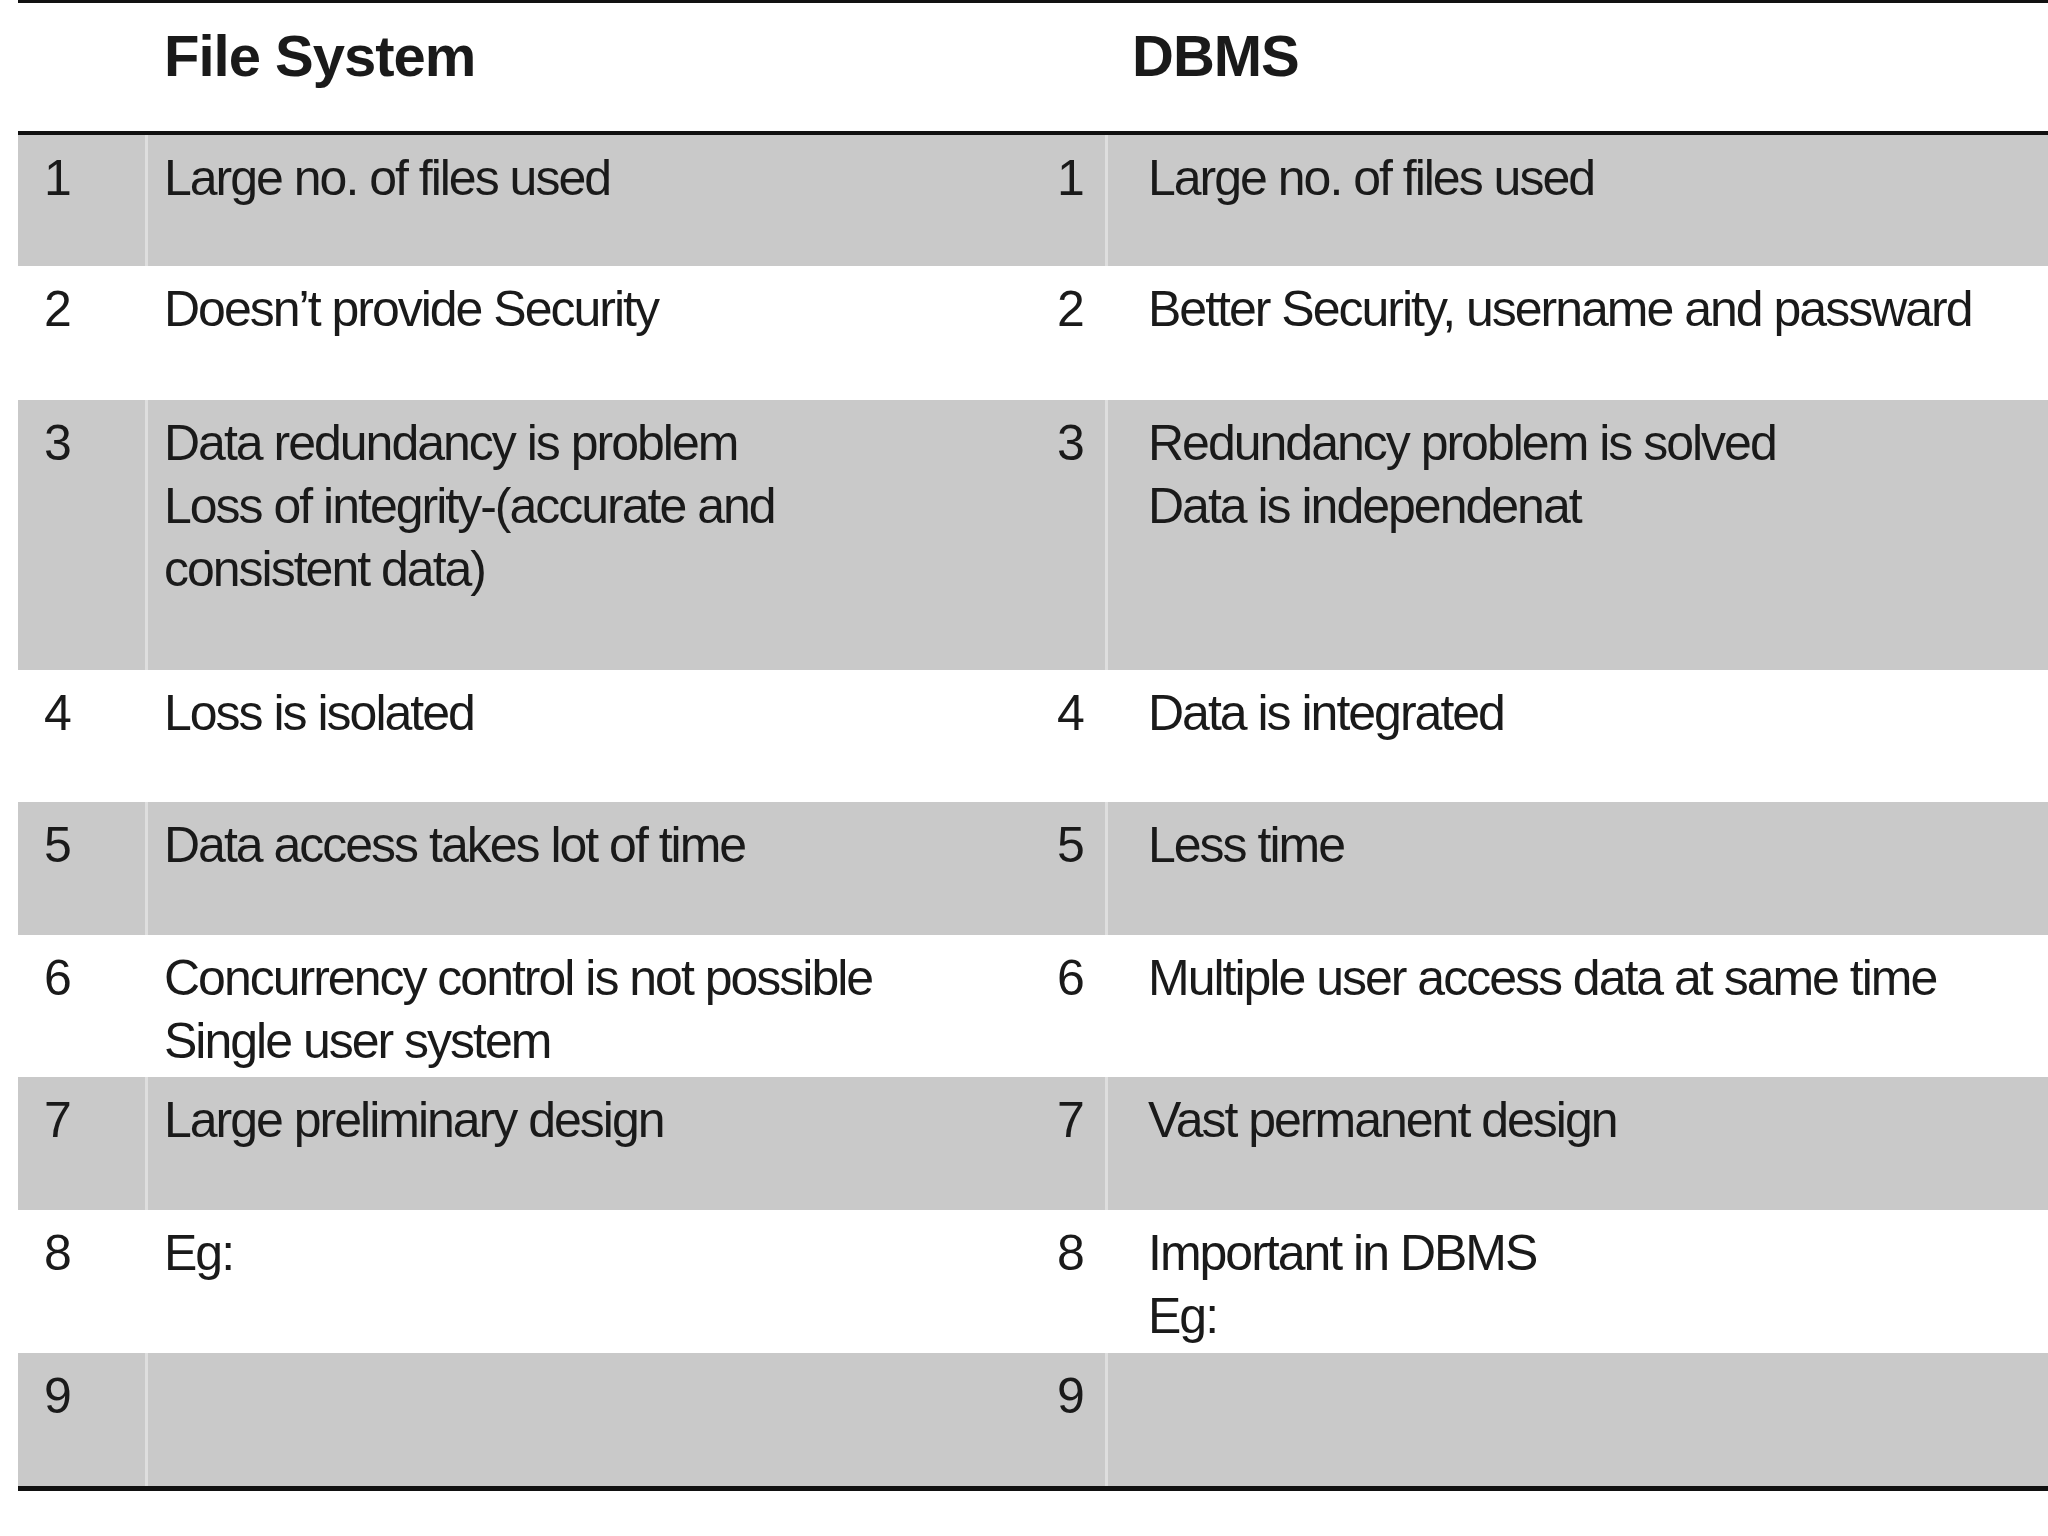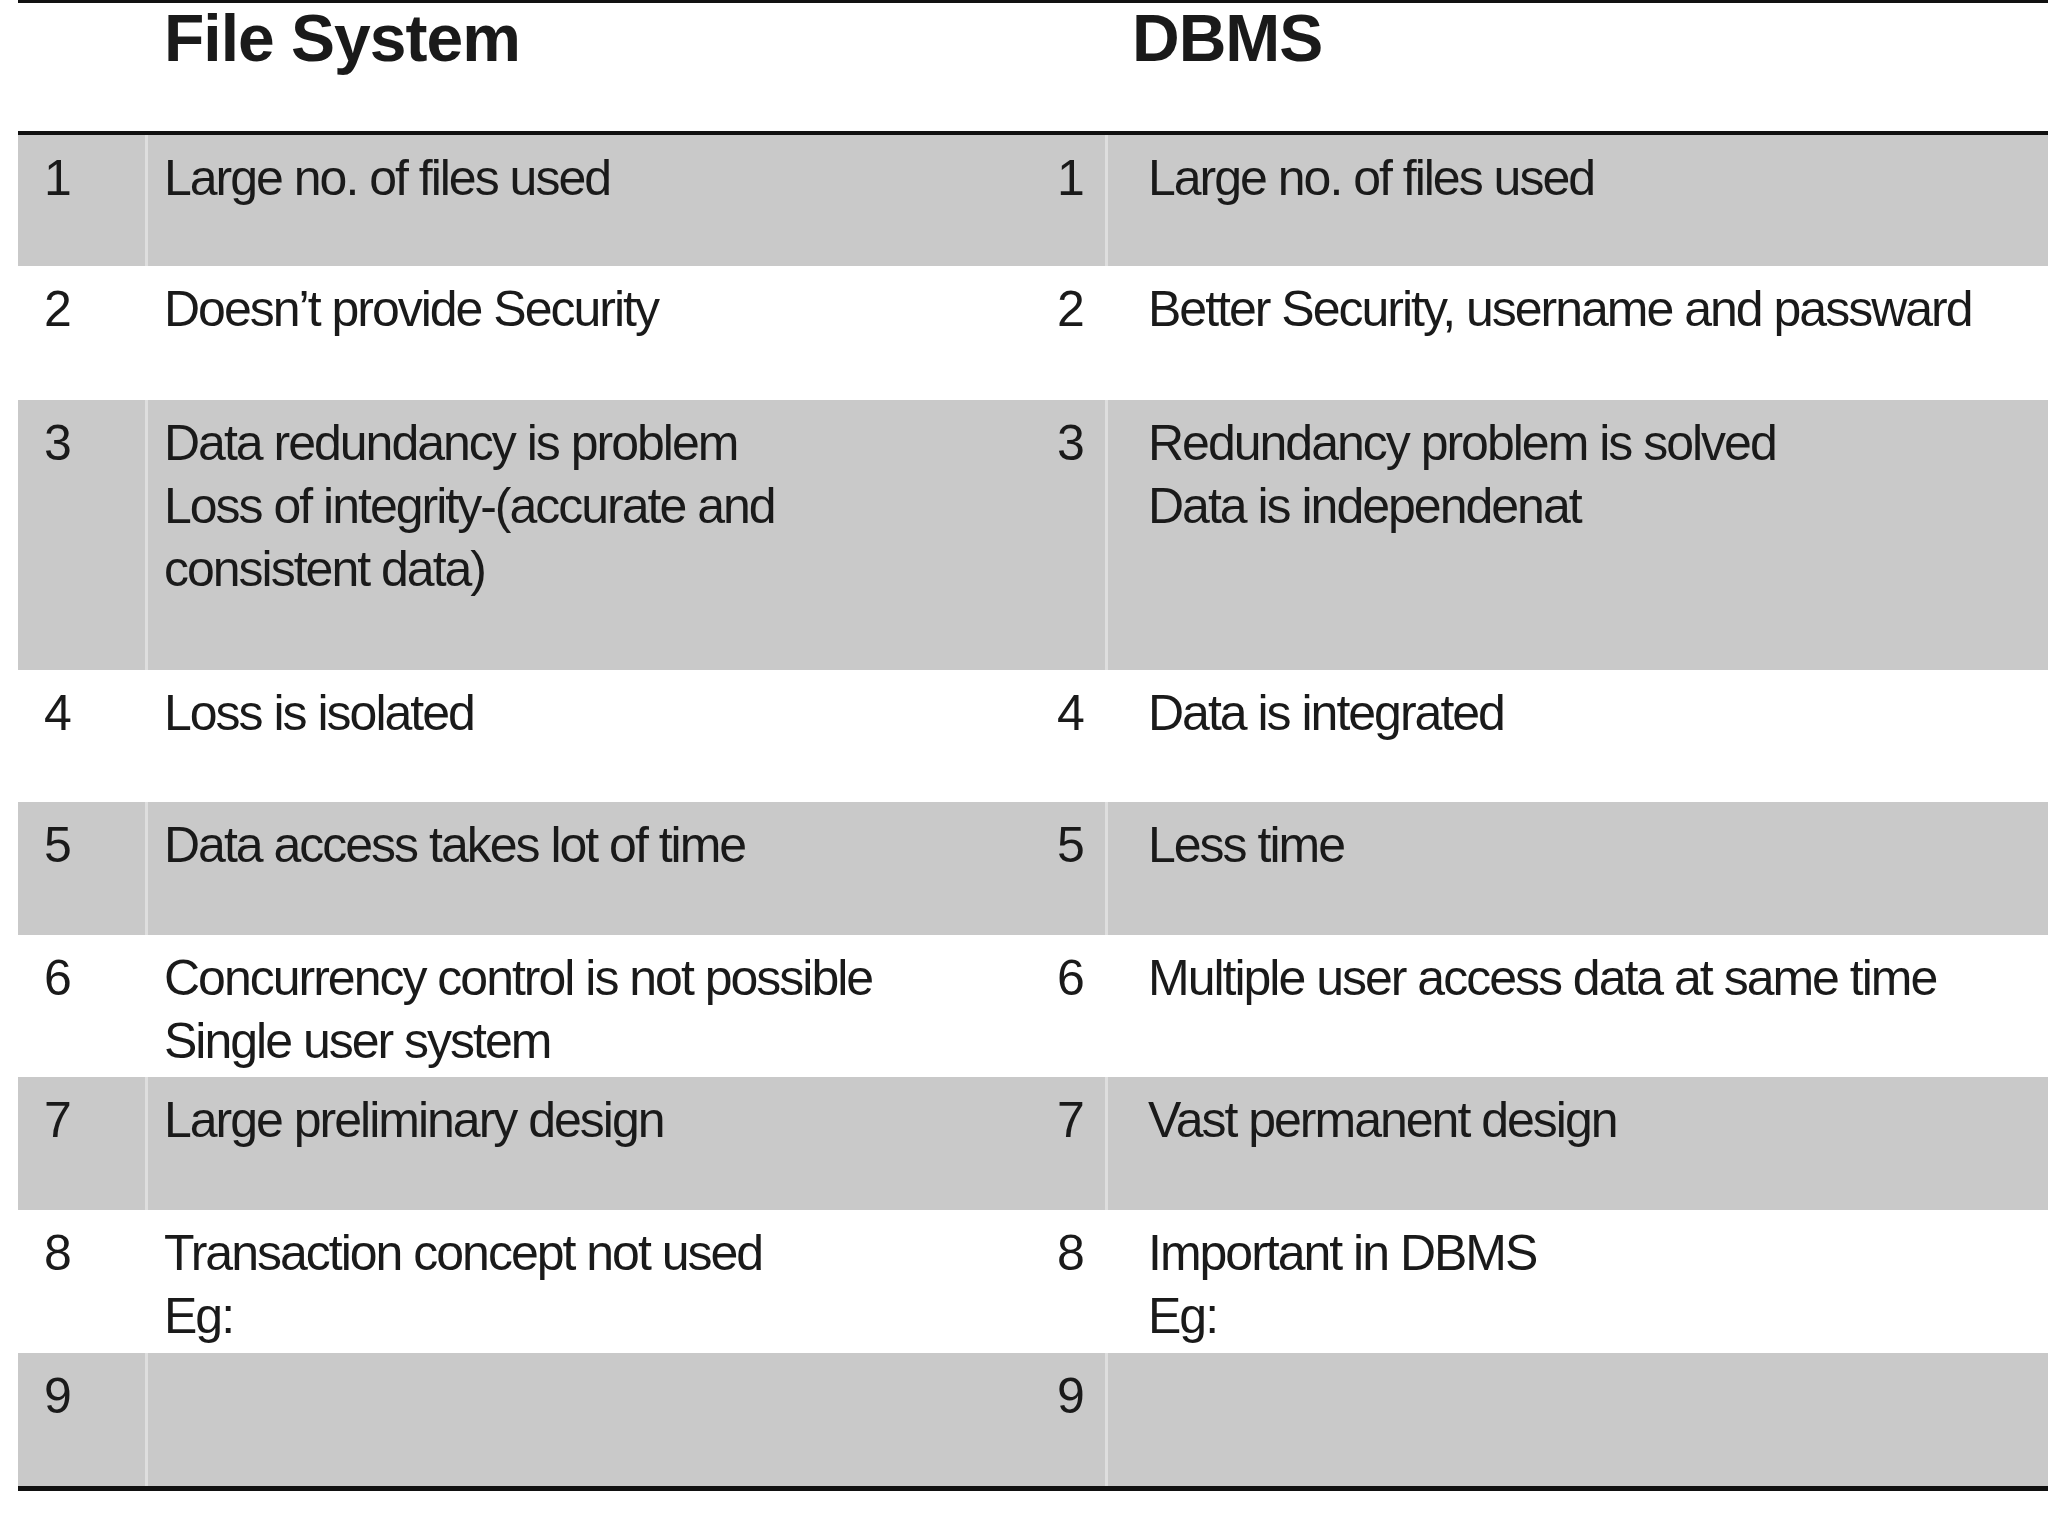--- a/index.html
+++ b/index.html
@@ -18,24 +18,24 @@
     display:flex;
     box-sizing:border-box;
     height:135px;
     border-top:3px solid var(--border,#111);
     border-bottom:4px solid var(--border,#111);
     background:#fff;
   }
   .hcell {
     box-sizing:border-box;
     font-weight:bold;
-    font-size:66px;
+    font-size:58px;
     letter-spacing:-1px;
     line-height:63px;
-    padding-top:4px;
+    padding-top:21px;
     white-space:nowrap;
   }
   .hleft  { width:1017px; padding-left:146px; }
   .hright { flex:1; padding-left:97px; }
 
   
   .rows { border-bottom:5px solid var(--border,#111); }
   .row { display:flex; box-sizing:border-box; background:#fff; }
   .row.shaded { background:var(--shade,#c9c9c9); }
 
@@ -145,21 +145,20 @@
             <div class="line">Large preliminary design</div>
           </div>
     <div class="cell c3">7</div>
     <div class="cell c4">
             <div class="line">Vast permanent design</div>
           </div>
   </div>
         <div class="row">
     <div class="cell c1">8</div>
     <div class="cell c2">
-            <div class="line">Transaction concept not used</div>
             <div class="line">Eg:</div>
           </div>
     <div class="cell c3">8</div>
     <div class="cell c4">
             <div class="line">Important in DBMS</div>
             <div class="line">Eg:</div>
           </div>
   </div>
         <div class="row shaded">
     <div class="cell c1">9</div>

